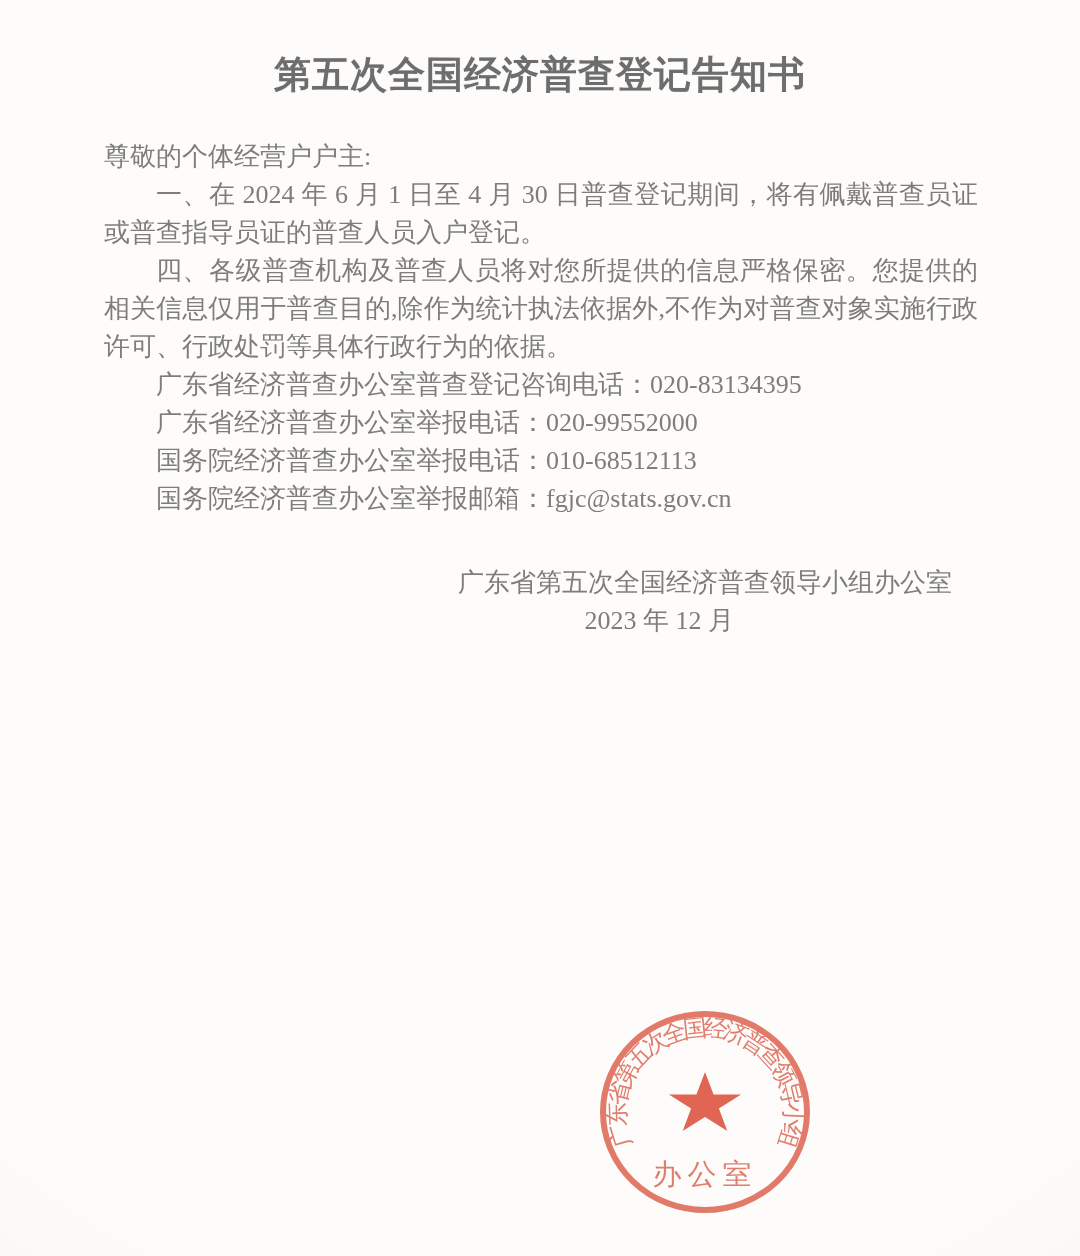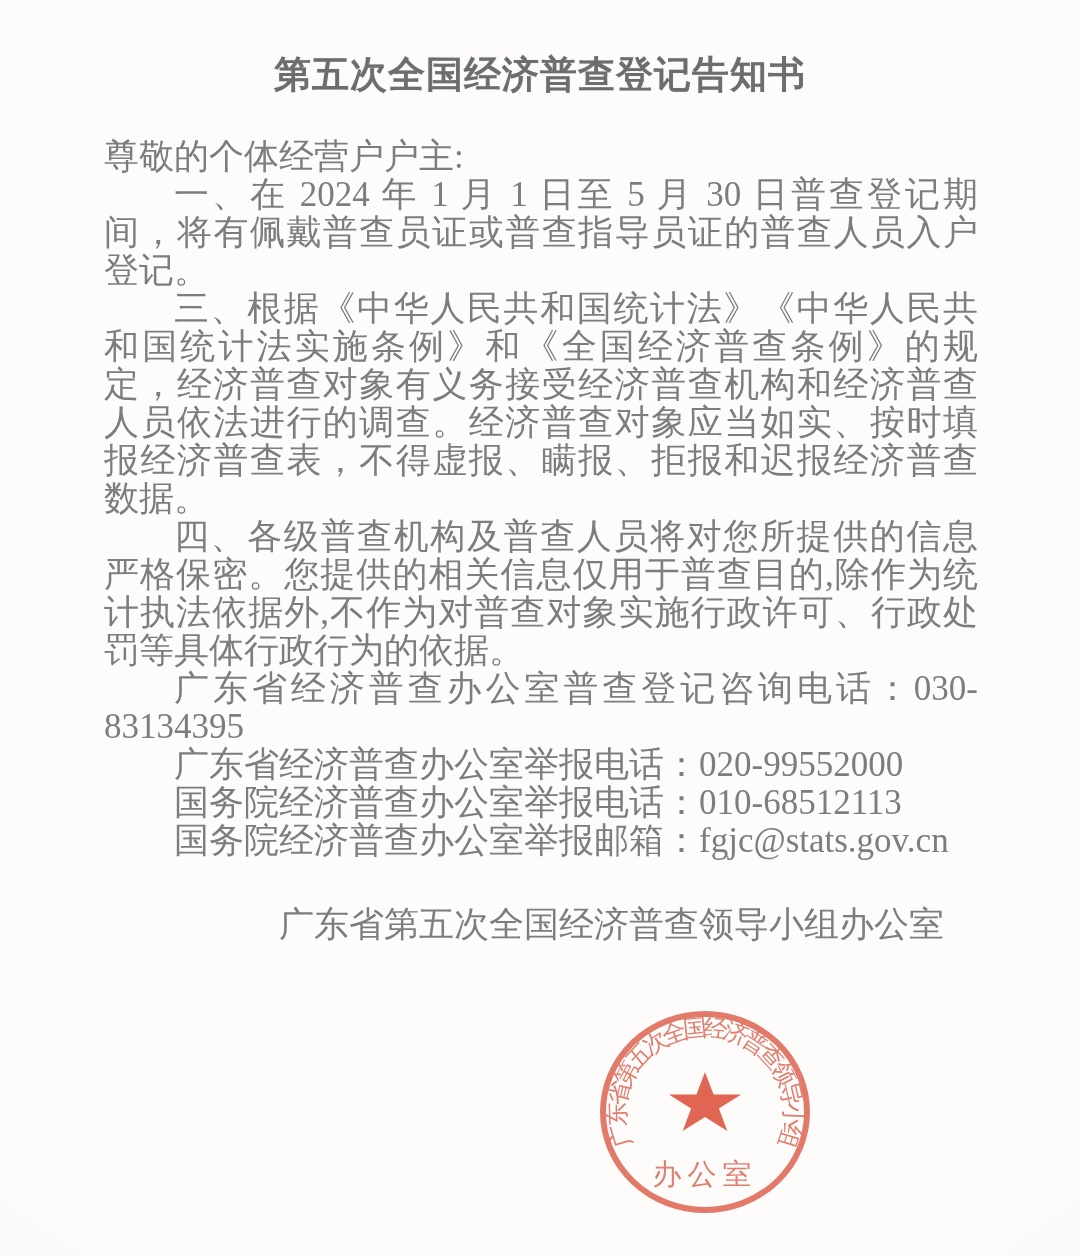--- a/index.html
+++ b/index.html
@@ -19,30 +19,30 @@
     width:100%;
     text-align:center;
     font-size:37px; font-weight:bold;
     letter-spacing:1px;
     color:#6d6d6d;
     text-shadow:0 0 1px rgba(120,120,120,.35);
   }
   .content {
     position:absolute; left:104px; top:138px;
     width:874px;
-    font-size:35px; line-height:38px;
+    font-size:26px; line-height:38px;
     color:#7e7d7c;
     text-align:justify;
     text-justify:inter-ideograph;
   }
   .salutation { margin:0; }
   .para { margin:0; text-indent:2em; }
   .signature-block { margin-top:46px; }
   .sig-office {
-    margin:8px; text-align:right; padding-right:26px;
+    margin:0; text-align:right; padding-right:26px;
     text-indent:0;
   }
   .sig-date {
     margin:0; text-align:right; padding-right:244px;
     text-indent:0;
   }
   .stamp {
     position:absolute; left:596px; top:1008px;
     width:218px; height:212px;
     mix-blend-mode:multiply;
@@ -55,31 +55,31 @@
 <body>
 
 <div class="page">
 
   <div class="doc-title">第五次全国经济普查登记告知书</div>
 
   <div class="content">
     <p class="salutation">尊敬的个体经营户户主:</p>
 
     <div>
-        <p class="para">一、在 2024 年 1 月 1 日至 5 月 30 日普查登记期间，将有佩戴普查员证或普查指导员证的普查人员入户登记。</p>
-        <p class="para">三、根据《中华人民共和国统计法》《中华人民共和国统计法实施条例》和《全国经济普查条例》的规定，经济普查对象有义务接受经济普查机构和经济普查人员依法进行的调查。经济普查对象应当如实、按时填报经济普查表，不得虚报、瞒报、拒报和迟报经济普查数据。</p>
+        <p class="para">一、在 2024 年 6 月 1 日至 4 月 30 日普查登记期间，将有佩戴普查员证或普查指导员证的普查人员入户登记。</p>
         <p class="para">四、各级普查机构及普查人员将对您所提供的信息严格保密。您提供的相关信息仅用于普查目的,除作为统计执法依据外,不作为对普查对象实施行政许可、行政处罚等具体行政行为的依据。</p>
-        <p class="para">广东省经济普查办公室普查登记咨询电话：030-83134395</p>
+        <p class="para">广东省经济普查办公室普查登记咨询电话：020-83134395</p>
         <p class="para">广东省经济普查办公室举报电话：020-99552000</p>
         <p class="para">国务院经济普查办公室举报电话：010-68512113</p>
         <p class="para">国务院经济普查办公室举报邮箱：fgjc@stats.gov.cn</p>
       </div>
 
     <div class="signature-block">
       <p class="sig-office">广东省第五次全国经济普查领导小组办公室</p>
+      <p class="sig-date">2023 年 12 月</p>
     </div>
   </div>
 
   <div class="stamp">
     <svg viewBox="0 0 218 212" xmlns="http://www.w3.org/2000/svg">
       <ellipse cx="109" cy="104" rx="102" ry="98" fill="none" stroke="#e2705e" stroke-width="6"></ellipse>
       <path id="arcPath" d="M 36.5 136.1 A 80 76 0 1 1 181.5 136.1" fill="none"></path>
       <text font-size="24" fill="#e07463" font-family="Liberation Serif, DejaVu Serif, serif">
         <textPath href="#arcPath" startOffset="0" textLength="312" lengthAdjust="spacing">广东省第五次全国经济普查领导小组</textPath>
       </text>

